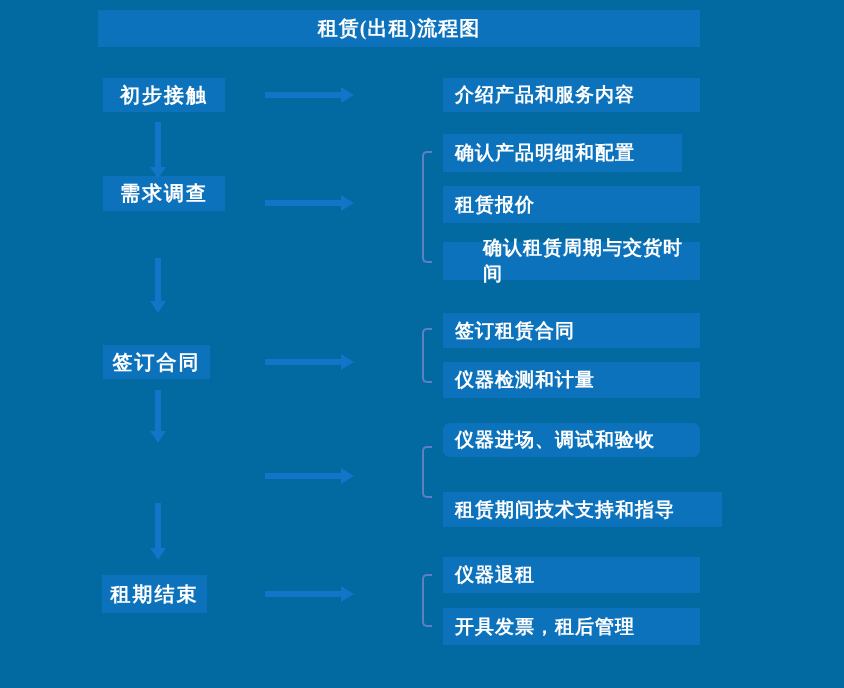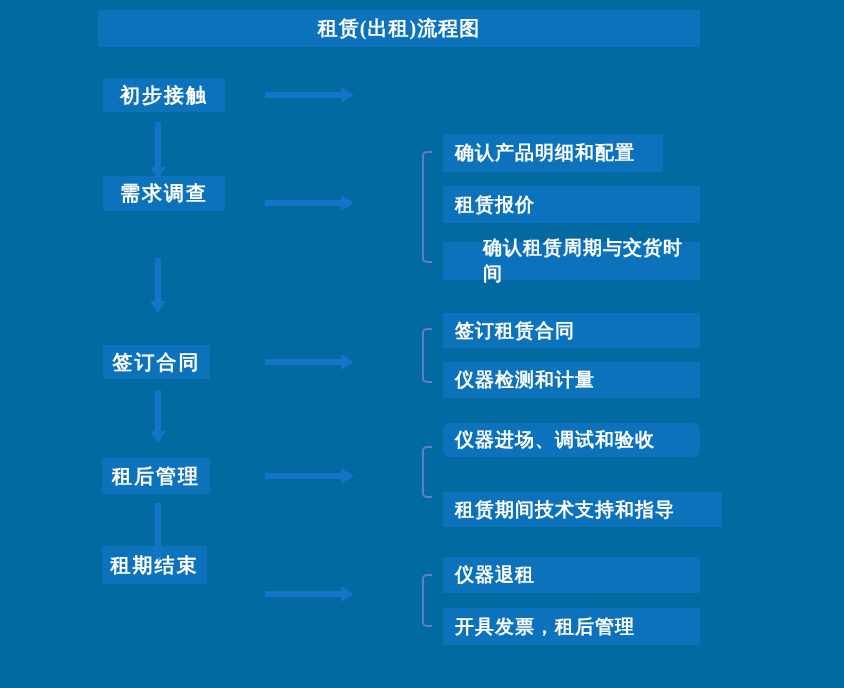--- a/index.html
+++ b/index.html
@@ -84,41 +84,41 @@
 </head>
 <body>
 
 <div class="canvas">
 
   <div class="box banner" style="left:98px; top:10px; width:602px; height:37px;">租赁(出租)流程图</div>
 
   <div class="box stage" style="left:103px; top:78px; width:122px; height:34px;">初步接触</div>
   <div class="box stage" style="left:103px; top:176px; width:122px; height:35px;">需求调查</div>
   <div class="box stage" style="left:103px; top:345px; width:107px; height:34px;">签订合同</div>
-  <div class="box stage" style="left:102px; top:458px; width:108px; height:36px;">租后管理</div>
-  <div class="box stage" style="left:102px; top:546px; width:105px; height:38px;">租期结束</div>
+  <div class="box stage" style="left:102px; top:575px; width:105px; height:38px;">租期结束</div>
 
   <div class="harrow" style="left:265px; top:92px; width:76px;"></div>
   <div class="harrow" style="left:265px; top:200px; width:76px;"></div>
   <div class="harrow" style="left:265px; top:359px; width:76px;"></div>
   <div class="harrow" style="left:265px; top:473px; width:76px;"></div>
   <div class="harrow" style="left:265px; top:591px; width:76px;"></div>
 
   <div class="varrow" style="left:155px; top:122px; height:45px;"></div>
   <div class="varrow" style="left:155px; top:258px; height:43px;"></div>
   <div class="varrow" style="left:155px; top:390px; height:41px;"></div>
   <div class="varrow" style="left:155px; top:503px; height:45px;"></div>
 
   <div class="bracket" style="left:422px; top:151px; height:112px;"></div>
   <div class="bracket" style="left:422px; top:328px; height:55px;"></div>
   <div class="bracket" style="left:422px; top:446px; height:52px;"></div>
   <div class="bracket" style="left:422px; top:574px; height:53px;"></div>
 
+  <div class="box detail" style="left:443px; top:78px;  width:257px; height:34px;">介绍产品和服务内容</div>
 
-  <div class="box detail" style="left:443px; top:134px; width:220px; height:38px;">确认产品明细和配置</div>
+  <div class="box detail" style="left:443px; top:134px; width:239px; height:38px;">确认产品明细和配置</div>
   <div class="box detail" style="left:443px; top:186px; width:257px; height:37px;">租赁报价</div>
   <div class="box detail" style="left:443px; top:242px; width:257px; height:38px;padding-left:40px;">确认租赁周期与交货时间</div>
 
   <div class="box detail" style="left:443px; top:313px; width:257px; height:35px;">签订租赁合同</div>
   <div class="box detail" style="left:443px; top:362px; width:257px; height:36px;">仪器检测和计量</div>
 
   <div class="box detail" style="left:443px; top:423px; width:257px; height:34px;border-radius:7px;">仪器进场、调试和验收</div>
   <div class="box detail" style="left:443px; top:492px; width:279px; height:35px;">租赁期间技术支持和指导</div>
 
   <div class="box detail" style="left:443px; top:557px; width:257px; height:36px;">仪器退租</div>

